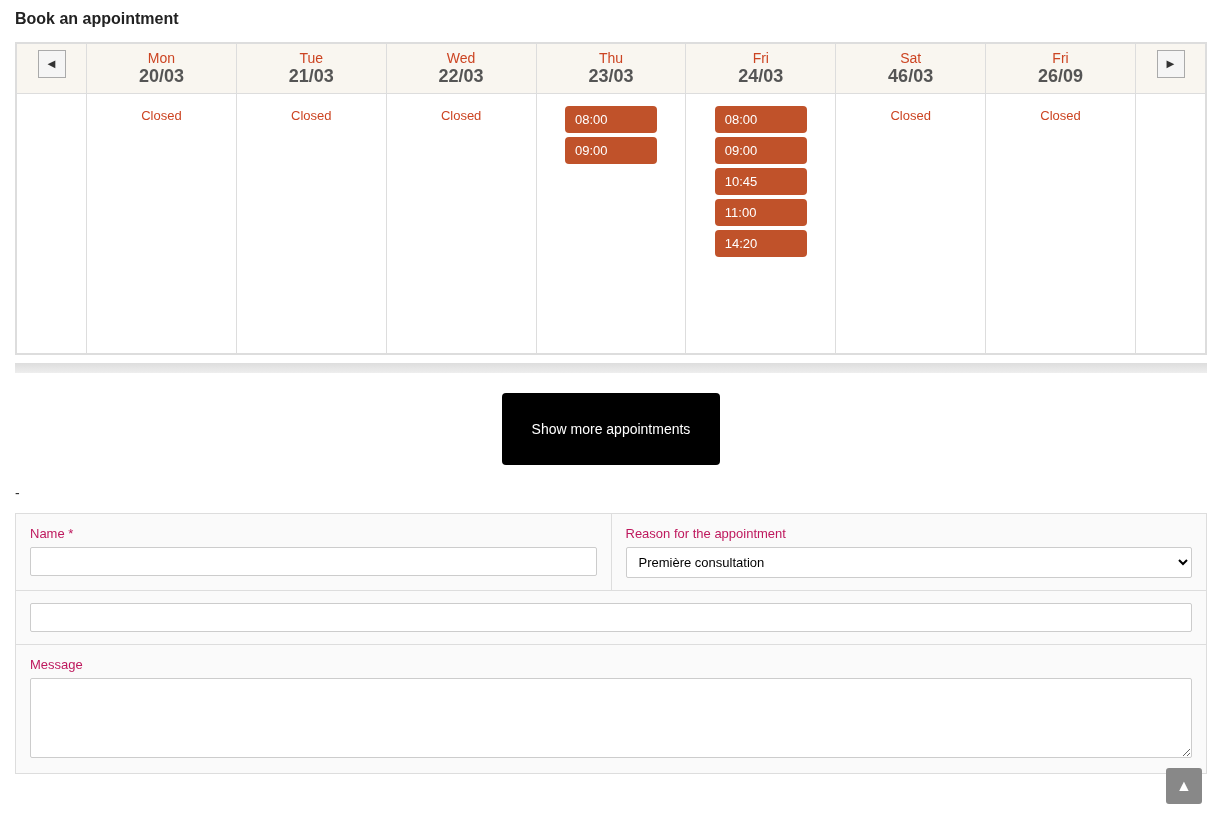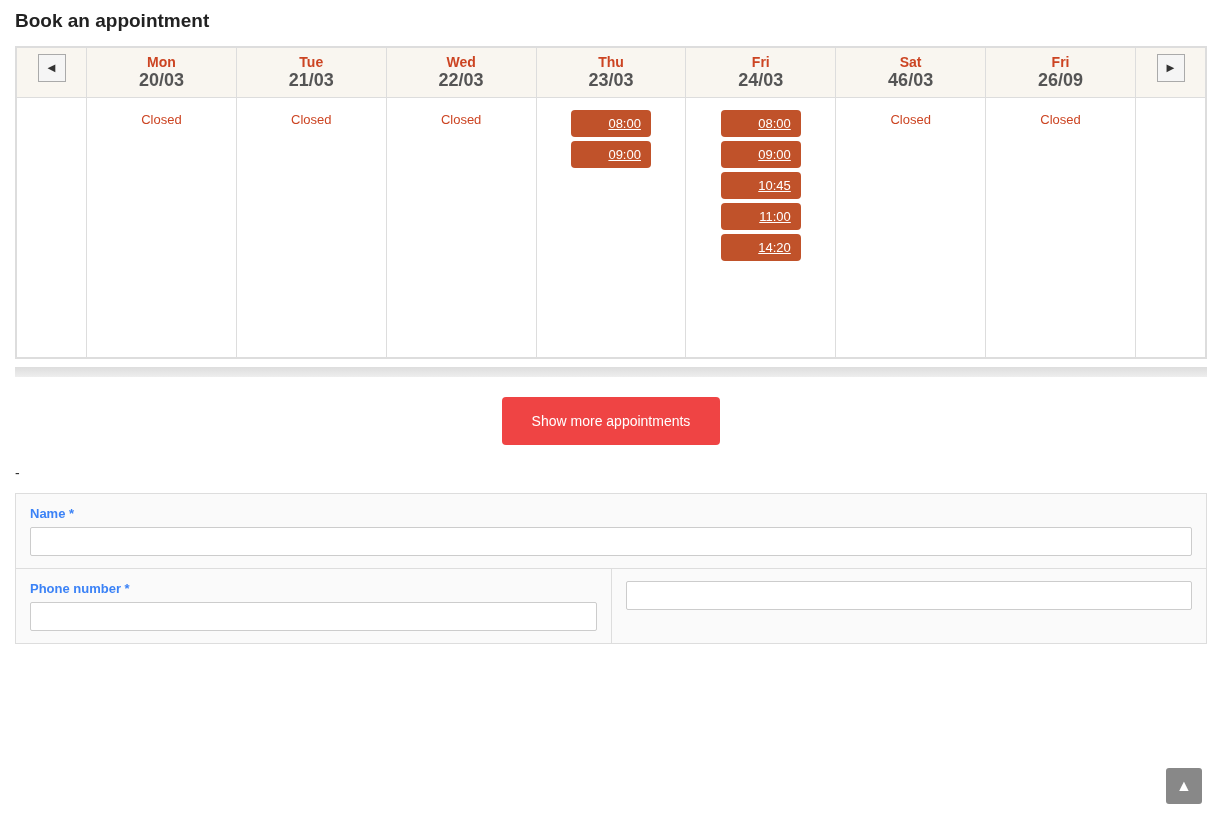--- a/index.html
+++ b/index.html
@@ -5,21 +5,21 @@
     * { box-sizing: border-box; margin: 0; padding: 0; }
     body {
       font-family: Arial, sans-serif;
       font-size: 14px;
       background: #fff;
       color: #333;
       padding: 10px 15px;
     }
 
     h1.page-title {
-      font-size: 19px;
+      font-size: 16px;
       font-weight: bold;
       margin-bottom: 14px;
       color: #222;
     }
 
     
     .calendar-wrapper {
       border: 1px solid #ddd;
       margin-bottom: 8px;
     }
@@ -46,21 +46,21 @@
     .col-nav {
       width: 70px;
       background: #f9f6f0;
     }
 
     .col-day {
       background: #f9f6f0;
     }
 
     .day-name {
-      font-weight: bold;
+      font-weight: normal;
       color: #cc4422;
       font-size: 14px;
     }
 
     .day-date {
       font-size: 18px;
       color: #555;
     }
 
     .nav-btn {
@@ -93,45 +93,44 @@
 
     .time-slot {
       display: block;
       background: #c0522a;
       color: #fff;
       border-radius: 4px;
       padding: 6px 10px;
       margin: 4px auto;
       font-size: 13px;
       cursor: pointer;
-      width: 80px;
-      text-align: right;
-      text-decoration: underline;
+      width: 92px;
+      text-align: left;
     }
 
     
     .divider-bar {
       width: 100%;
       height: 10px;
       background: linear-gradient(to bottom, #ddd, #eee);
       margin-bottom: 20px;
     }
 
     
     .show-more-container {
       text-align: center;
       margin-bottom: 20px;
     }
 
     .show-more-btn {
-      background: #ef4444;
+      background: #000000;
       color: #fff;
       border: none;
       border-radius: 4px;
-      padding: 16px 30px;
+      padding: 28px 30px;
       font-size: 14px;
       cursor: pointer;
     }
 
     
     .dash-separator {
       font-size: 14px;
       color: #333;
       margin-bottom: 12px;
     }
@@ -160,23 +159,23 @@
     }
 
     .form-group.full-width {
       flex: 1;
       border-right: none;
     }
 
     .form-label {
       display: block;
       font-size: 13px;
-      color: #3b82f6;
+      color: #be185d;
       margin-bottom: 6px;
-      font-weight: bold;
+      font-weight: normal;
     }
 
     .form-input {
       width: 100%;
       padding: 6px 8px;
       border: 1px solid #ccc;
       background: #fff;
       font-size: 13px;
       border-radius: 2px;
       outline: none;
@@ -312,27 +311,37 @@
 
 <div class="dash-separator">-</div>
 
 <div class="form-wrapper">
 
   <div class="form-row">
     <div class="form-group">
       <label class="form-label">Name *</label>
       <input class="form-input" type="text" placeholder="" style="">
     </div>
+    <div class="form-group">
+      <label class="form-label">Reason for the appointment</label>
+      <select class="form-select">
+        <option>Première consultation</option>
+        <option>Consultation de suivi</option>
+        <option>Urgence</option>
+      </select>
+    </div>
   </div>
 
   <div class="form-row">
-    <div class="form-group">
-      <label class="form-label">Phone number *</label>
-      <input class="form-input" type="tel" style="">
-    </div>
     <div class="form-group">
       <input class="form-input" type="email" style="">
     </div>
   </div>
 
+  <div class="form-row">
+    <div class="form-group full-width">
+      <label class="form-label">Message</label>
+      <textarea class="form-textarea" style=""></textarea>
+    </div>
+  </div>
 </div>
 
 <button class="scroll-top-btn">▲</button>
 
 </body></html>

